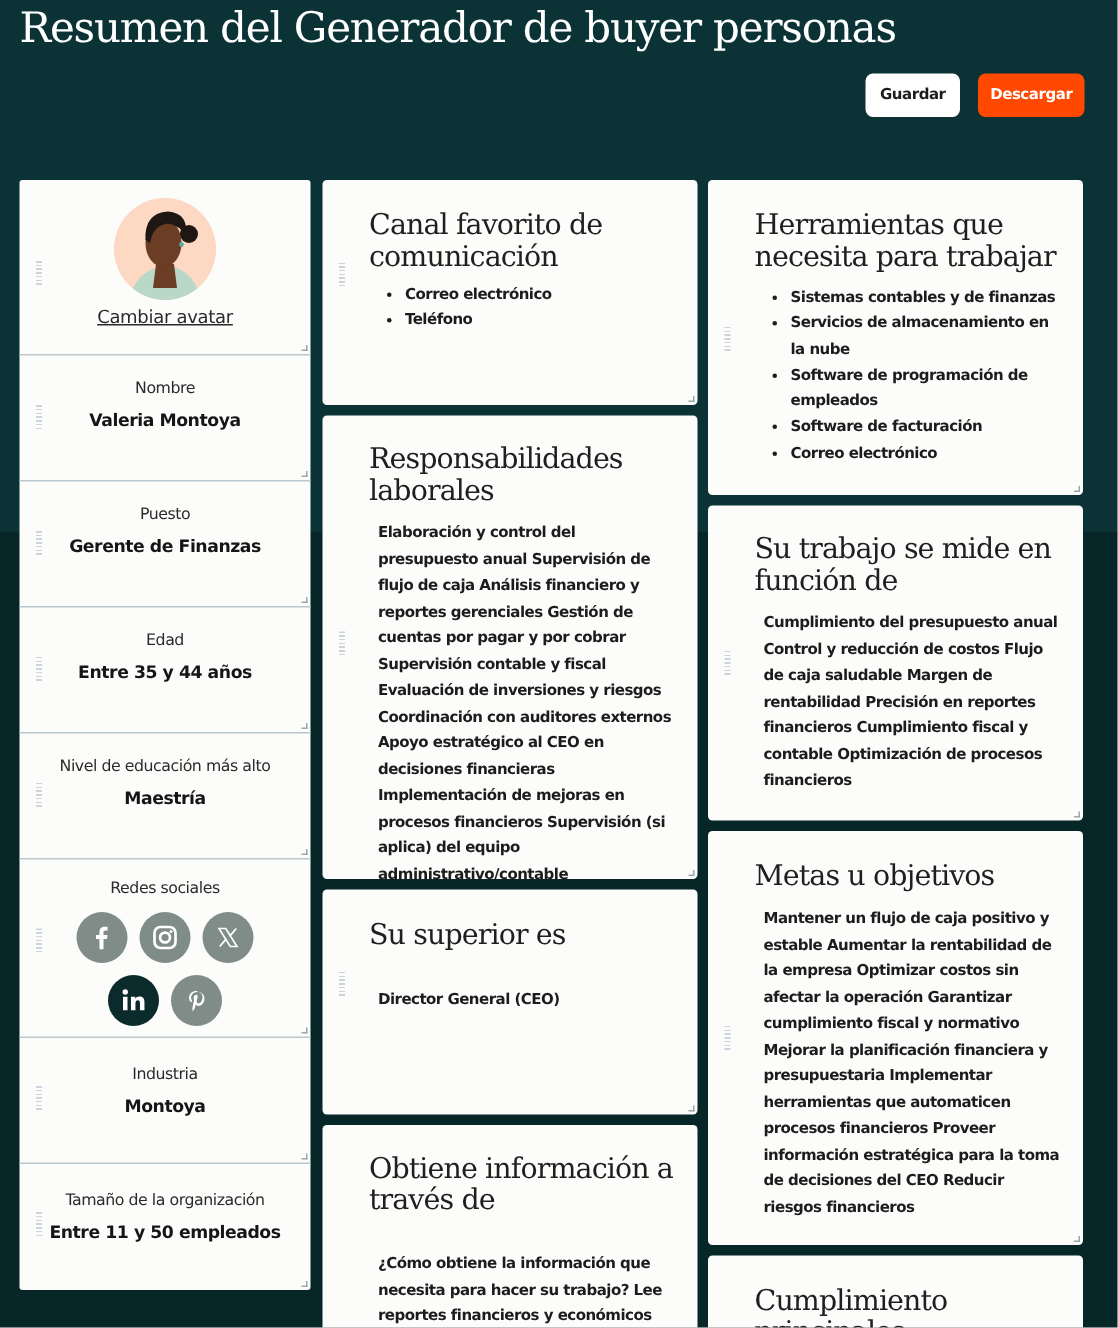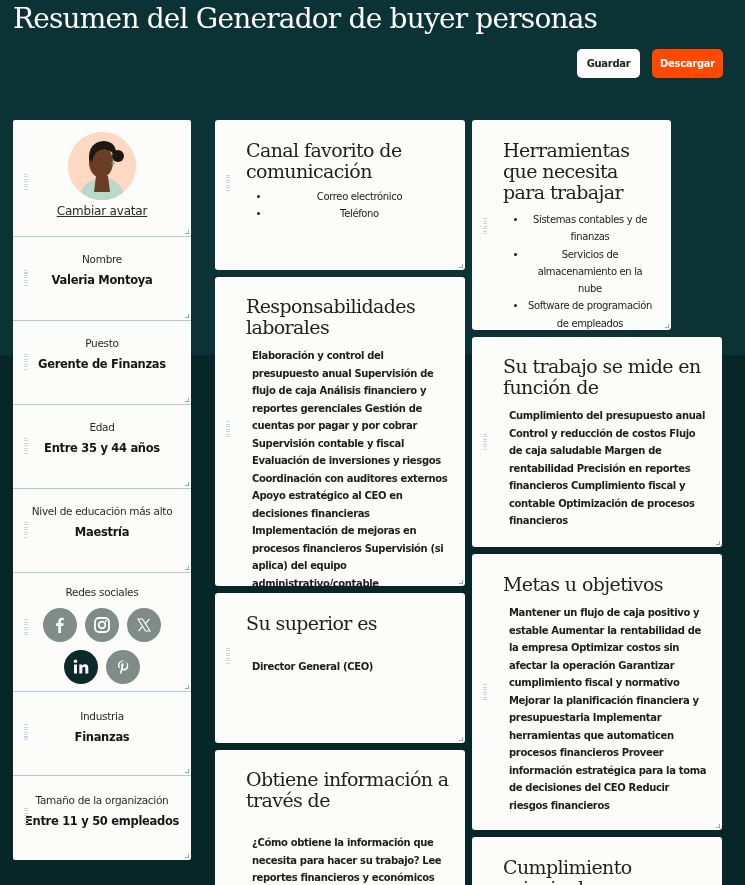--- a/index.html
+++ b/index.html
@@ -19,21 +19,21 @@
   .btn {
     position: absolute; top: 49px; height: 29px;
     border-radius: 5px; border: none;
     font-family: "DejaVu Sans", sans-serif; font-size: 10px; font-weight: bold;
     cursor: pointer; letter-spacing: -0.3px;
   }
   .btn-save { left: 577px; width: 63px; background: #ffffff; color: #1c1c1c; }
   .btn-download { left: 652px; width: 71px; background: #ff4800; color: #ffffff; }
 
   .left-col {
-    position: absolute; left: 13px; top: 120px; width: 178px;
+    position: absolute; left: 13px; top: 120px; width: 194px;
     background: #fcfcfb; border-radius: 2px;
   }
   .lsec {
     position: relative; border-bottom: 1.5px solid #b9c6cf;
     text-align: center;
   }
   .lsec:last-child { border-bottom: none; }
   .drag {
     position: absolute; left: 11px; width: 4px; height: 16px;
     background: repeating-linear-gradient(to bottom, #c9d4de 0 1px, transparent 1px 2.5px);
@@ -65,21 +65,21 @@
   }
   .card .ctitle {
     font-family: "DejaVu Serif", serif; font-size: 19px; color: #1f1f1f;
     letter-spacing: -0.6px; line-height: 21px; font-weight: normal;
   }
   .card .cbody {
     font-size: 10px; font-weight: bold; color: #1c1c1c; line-height: 17.5px;
     letter-spacing: -0.35px;
   }
   .card ul { list-style: disc; padding-left: 24px; }
-  .card ul li { font-size: 10px; font-weight: normal; line-height: 17.3px; letter-spacing: -0.35px; text-align: center; }
+  .card ul li { font-size: 10px; font-weight: bold; line-height: 17.3px; letter-spacing: -0.35px; }
 </style>
 </head>
 <body>
 
 <h1 class="page-title">Resumen del Generador de buyer personas</h1>
 <button class="btn btn-save">Guardar</button>
 <button class="btn btn-download">Descargar</button>
 
 <div class="left-col">
   <div class="lsec" style="height:105px;">
@@ -161,21 +161,21 @@
             <path d="M8.3 1.5C4.8 1.5 3 4 3 6.2c0 1.3.5 2.4 1.5 2.9.2.1.3 0 .4-.2l.2-.6c0-.2 0-.3-.2-.4-.3-.4-.5-.9-.5-1.6 0-2.1 1.6-4 4.1-4 2.2 0 3.5 1.4 3.5 3.2 0 2.4-1.1 4.4-2.6 4.4-.9 0-1.5-.7-1.3-1.6.2-1 .7-2.1.7-2.9 0-.7-.4-1.2-1.1-1.2-.9 0-1.6.9-1.6 2.2 0 .8.3 1.3.3 1.3l-1 4.4c-.3 1.3 0 2.9 0 3.1 0 .1.1.1.2 0 .1-.1 1-1.3 1.4-2.5l.5-2c.3.5 1 .9 1.8.9 2.4 0 4-2.2 4-5.1 0-2.2-1.9-4.3-4.7-4.3z" fill="#fff"></path>
           </svg>
       </div>
     </div>
     <span class="resize"></span>
   </div>
 
   <div class="lsec" style="height:84px; padding-top:18px;">
     <span class="drag" style="top:32px;"></span>
     <div class="lbl">Industria</div>
-    <div class="val">Finanzas</div>
+    <div class="val">Montoya</div>
     <span class="resize"></span>
   </div>
 
   <div class="lsec" style="height:84px; padding-top:18px;">
     <span class="drag" style="top:32px;"></span>
     <div class="lbl">Tamaño de la organización</div>
     <div class="val">Entre 11 y 50 empleados</div>
     <span class="resize"></span>
   </div>
 </div>
@@ -202,21 +202,21 @@
   <h3 class="ctitle">Su superior es</h3>
   <p class="cbody" style="margin-top:24px; padding-left:6px;">Director General (CEO)</p>
   <span class="resize"></span>
 </div>
 
 <div class="card" style="left:215px; top:750px; width:250px; height:150px; padding:19px 14px 0 31px;">
   <h3 class="ctitle">Obtiene información a través de</h3>
   <p class="cbody" style="margin-top:23px; padding-left:6px;">¿Cómo obtiene la información que necesita para hacer su trabajo? Lee reportes financieros y económicos (nacionales e internacionales) Consulta boletines especializados en</p>
 </div>
 
-<div class="card" style="left:472px; top:120px; width:199px; height:210px; padding:20px 18px 0 31px;">
+<div class="card" style="left:472px; top:120px; width:250px; height:210px; padding:20px 18px 0 31px;">
   <span class="drag" style="left:11px; top:98px;"></span>
   <h3 class="ctitle">Herramientas que necesita para trabajar</h3>
   <ul style="margin-top:8px;">
     <li>Sistemas contables y de finanzas</li>
     <li>Servicios de almacenamiento en la nube</li>
     <li>Software de programación de empleados</li>
     <li>Software de facturación</li>
     <li>Correo electrónico</li>
   </ul>
   <span class="resize"></span>

